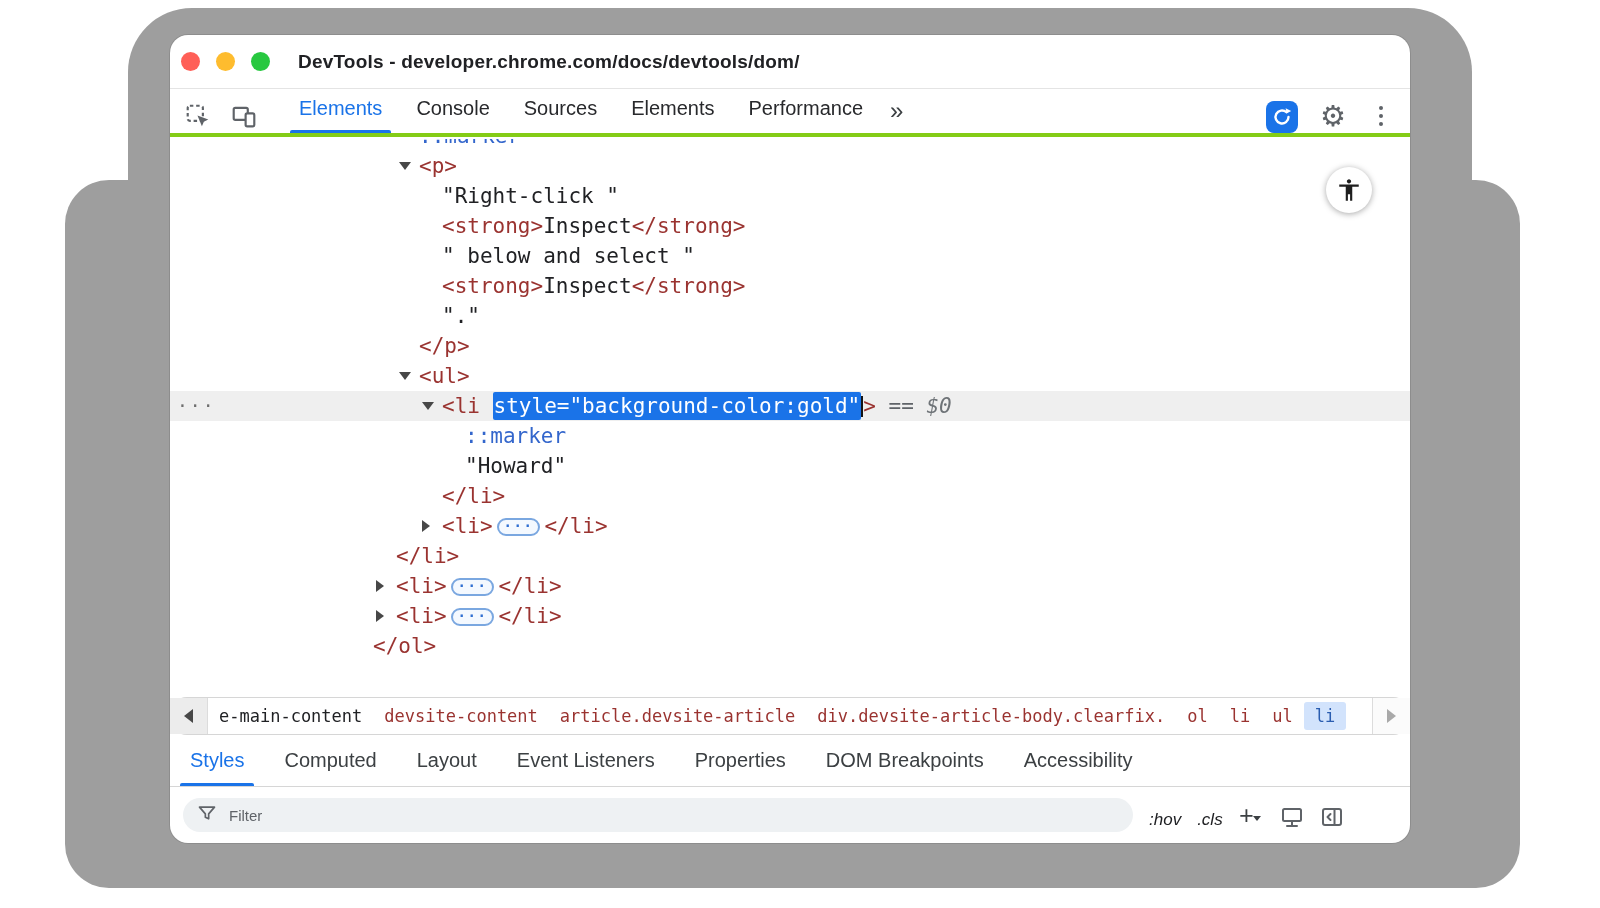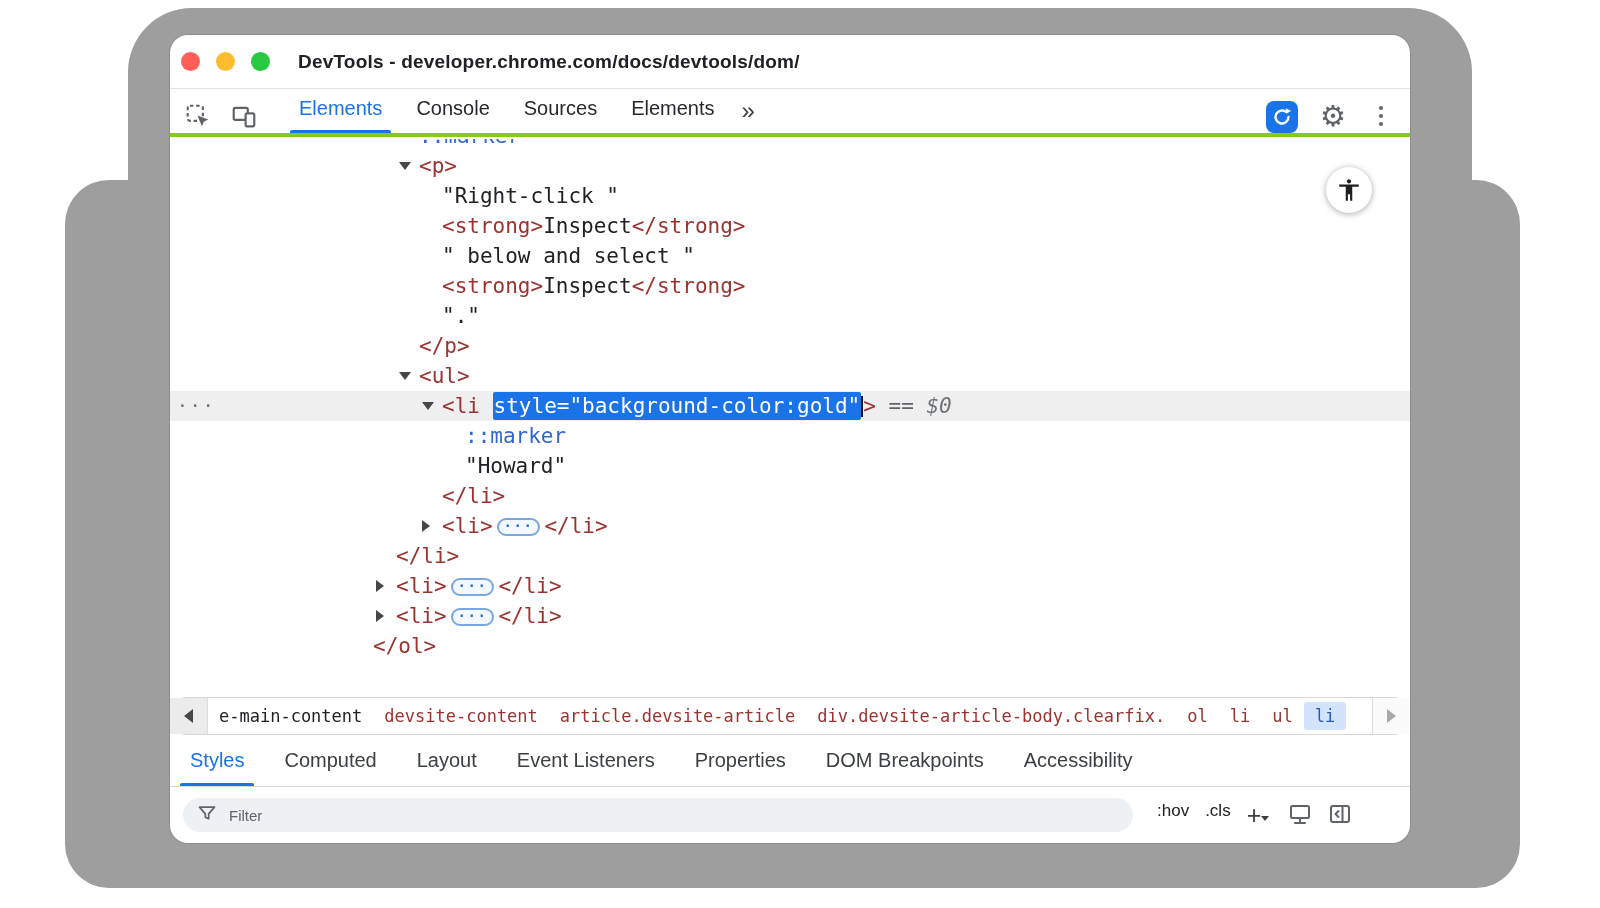--- a/index.html
+++ b/index.html
@@ -93,21 +93,21 @@
   .ptab.selected::after { content:""; position:absolute; left:10px; right:10px; bottom:0; height:3px;
                           border-radius:2px 2px 0 0; background:var(--accent,#1a73e8); }
 
   
   .filter-row { position:absolute; top:752px; left:0; right:0; height:56px; display:flex; align-items:center; }
   .filter-box { margin-left:13px; width:950px; height:34px; border-radius:17px; background:#eef1f3;
                 display:flex; align-items:center; padding:0 14px; }
   .filter-box input { flex:1; border:0; background:transparent; outline:none; font-size:15px;
                       margin-left:10px; color:#202124; font-family:"Liberation Sans", sans-serif; }
   .filter-box input::placeholder { color:#5f6368; }
-  .filter-controls { display:flex; align-items:flex-start; margin-left:16px; }
+  .filter-controls { display:flex; align-items:flex-end; margin-left:8px;font-style:italic; }
   .fctl { font-size:17px; color:#202124; padding:4px 8px; white-space:nowrap; }
   .fctl.plus b { font-size:25px; font-weight:normal; color:#3c4043; vertical-align:-2px; }
   .plus-caret { display:inline-block; width:0; height:0; border-left:4px solid transparent;
                 border-right:4px solid transparent; border-top:5px solid #3c4043; margin-left:0px; vertical-align:1px; }
   .fbtn { width:34px; height:34px; display:flex; align-items:center; justify-content:center; margin-left:6px; }
 </style>
 </head>
 <body>
 
 <div class="bg-top"></div>
@@ -134,20 +134,21 @@
         <rect x="2.5" y="4.5" width="13" height="11" rx="1.5" fill="none" stroke="#5f6368" stroke-width="2"></rect>
         <rect x="13.5" y="9.5" width="8" height="12" rx="1.5" fill="#fff" stroke="#5f6368" stroke-width="2"></rect>
       </svg>
     </span>
 
     <div class="tabs">
         <div class="tab selected">Elements</div>
         <div class="tab">Console</div>
         <div class="tab">Sources</div>
         <div class="tab">Elements</div>
+        <div class="tab">Performance</div>
       </div>
     <span class="overflow">»</span>
 
     <span class="spacer"></span>
 
     <span class="tbtn sync">
       <svg width="20" height="20" viewBox="0 0 20 20">
         <path d="M16.5 10a6.5 6.5 0 1 1-2.1-4.8" fill="none" stroke="#fff" stroke-width="2.4" stroke-linecap="round"></path>
         <path d="M13.6 1.2 L14.6 6.6 L19.2 4.1 Z" fill="#fff"></path>
       </svg>

